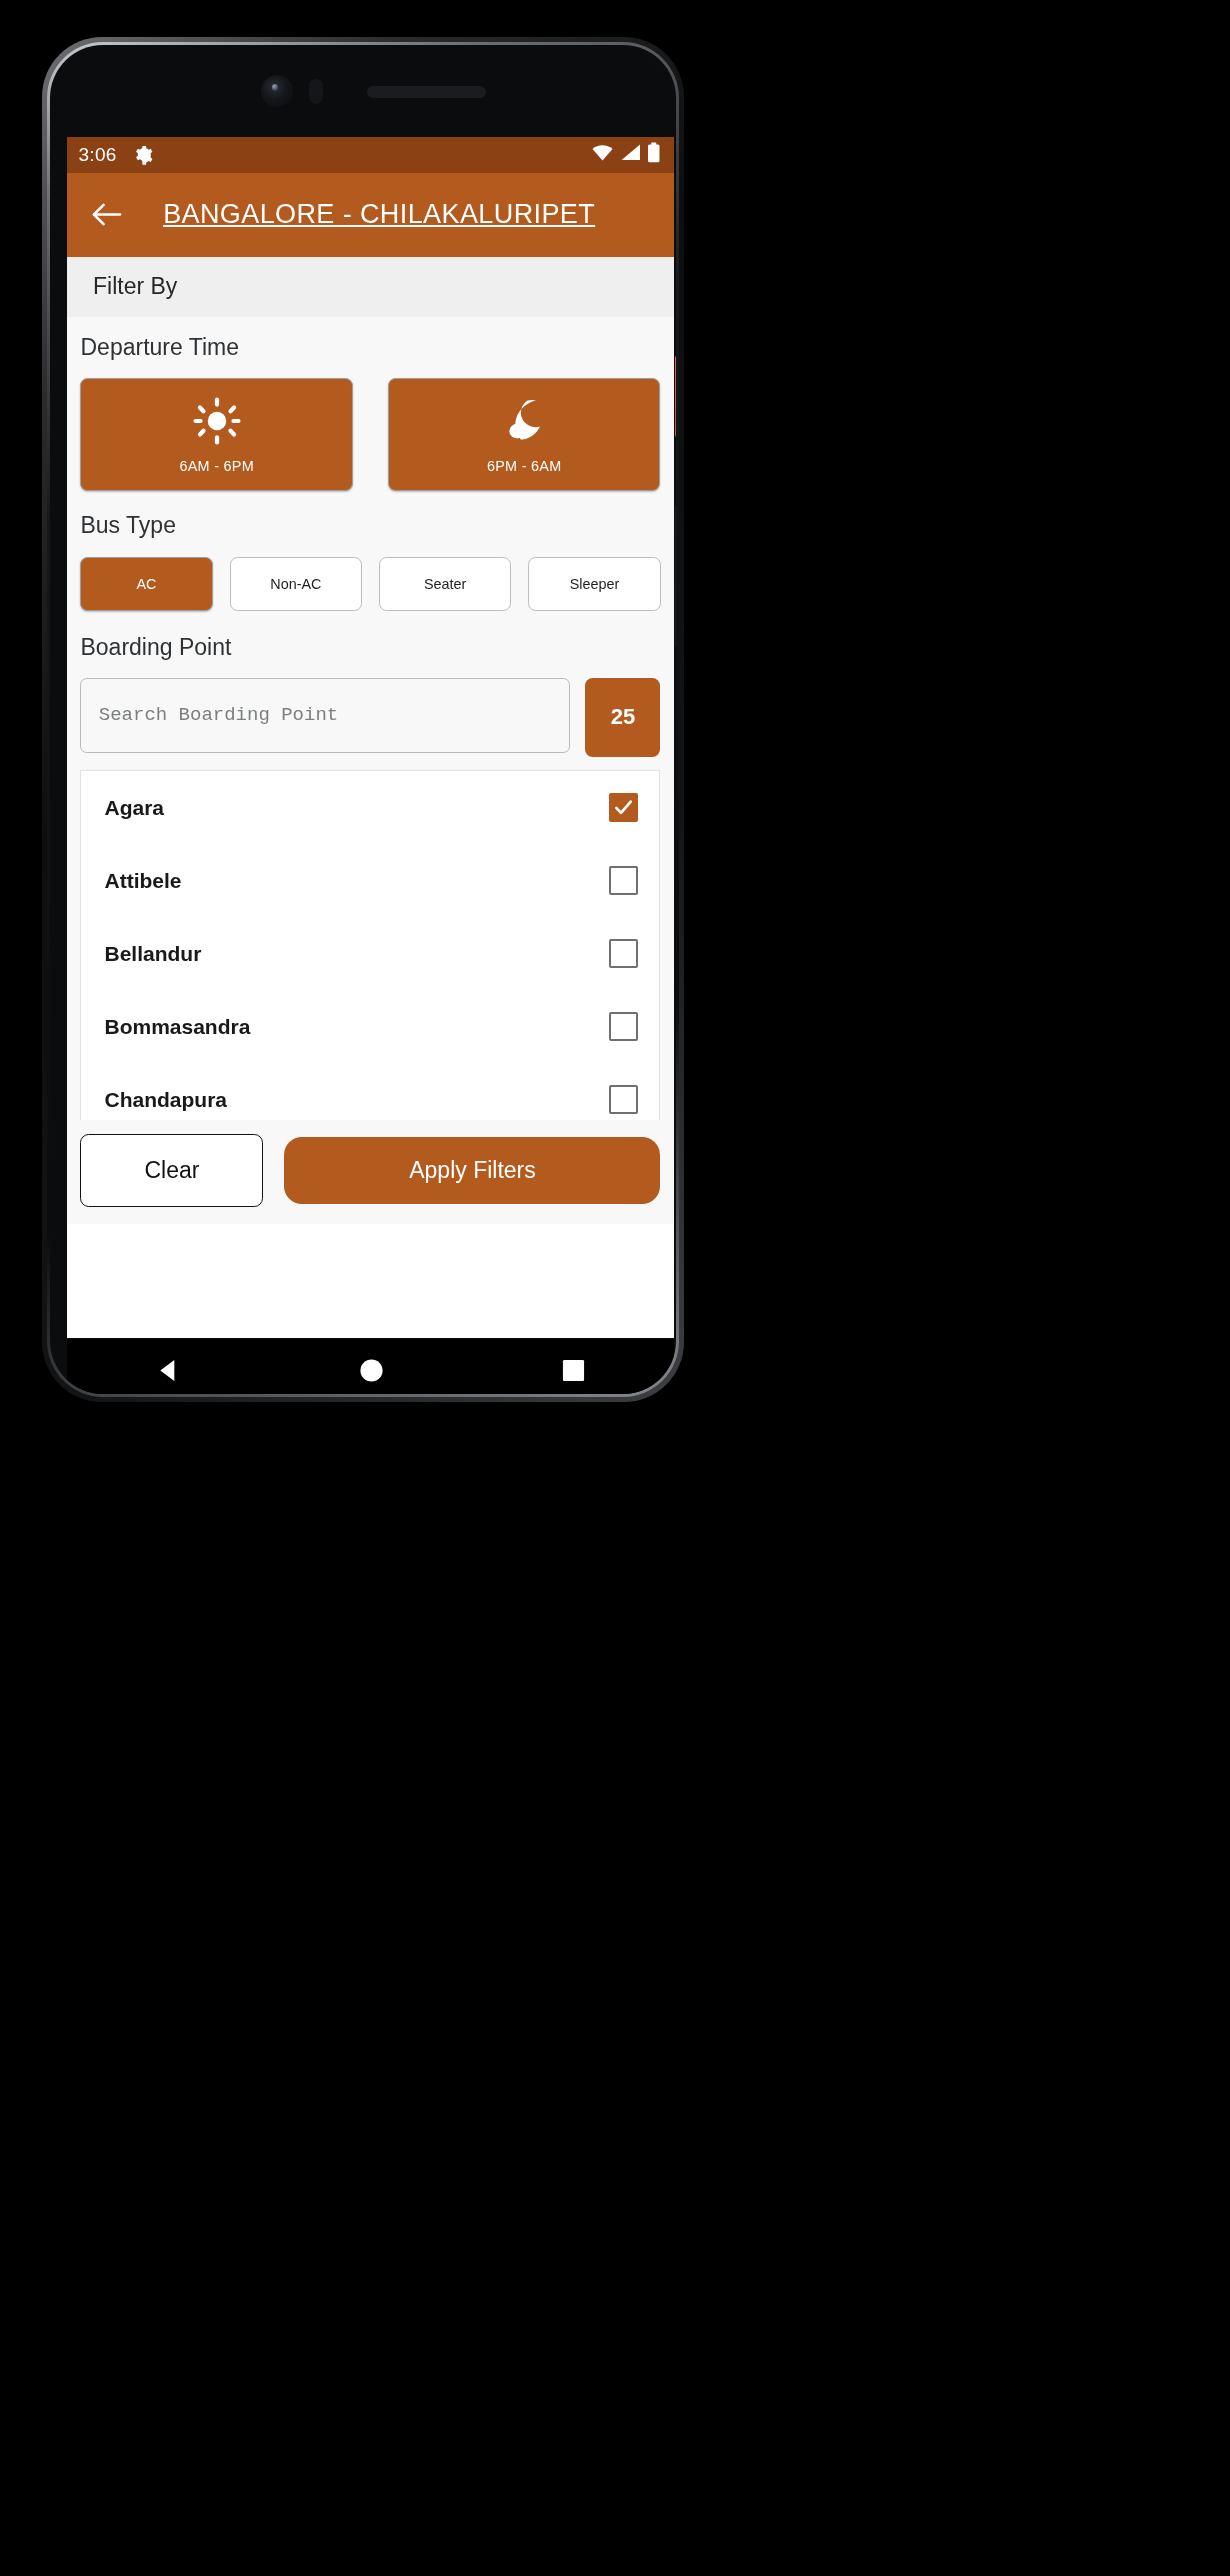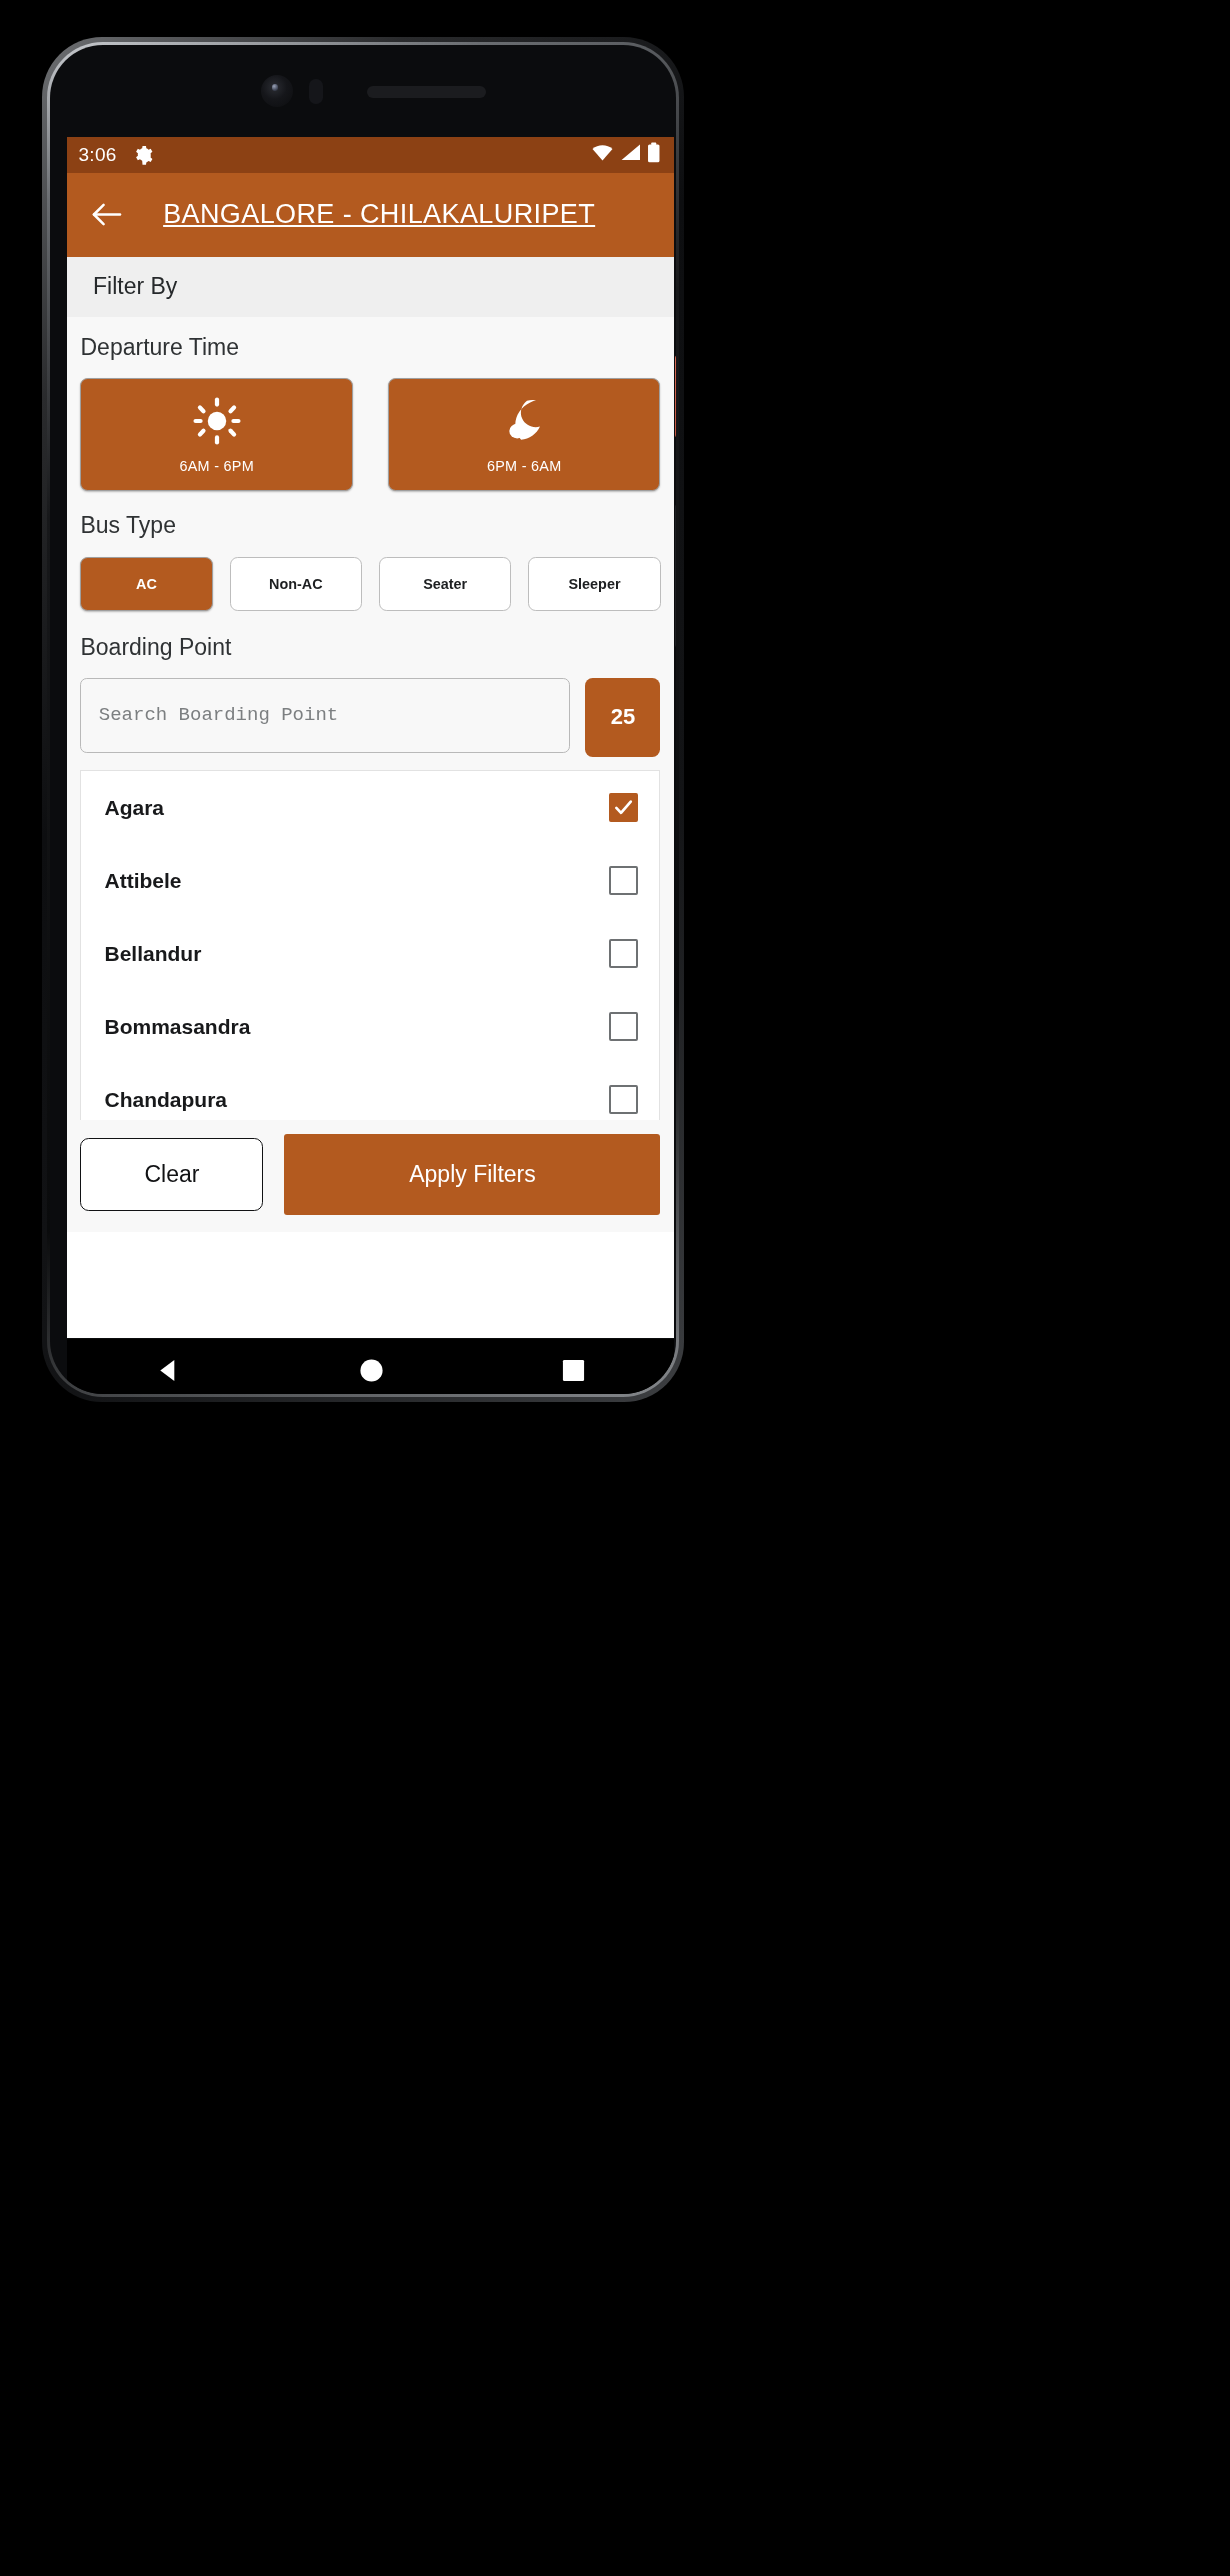--- a/index.html
+++ b/index.html
@@ -224,21 +224,20 @@
     flex: 1;
     height: 54px;
     border-radius: 7.7px;
     display: flex;
     align-items: center;
     justify-content: center;
     font-size: 14.4px;
     background: #ffffff;
     border: 1px solid #bdbdbd;
     color: #1d1f21;
-    font-weight: bold;
   }
   .chip.selected {
     background: #b35a1f;
     border-color: #9f9f9f;
     color: #ffffff;
     box-shadow: 0 1px 1.9px rgba(0,0,0,.25);
   }
 
   
   .search-row {
@@ -324,22 +323,22 @@
     background: #ffffff;
     border: 1.9px solid #111214;
     color: #111214;
     font-size: 23px;
     display: flex;
     align-items: center;
     justify-content: center;
   }
   .btn-apply {
     flex: 1;
-    height: 81px;
-    border-radius: 3px;
+    height: 67px;
+    border-radius: 18px;
     background: #b35a1f;
     color: #ffffff;
     font-size: 23px;
     display: flex;
     align-items: center;
     justify-content: center;
   }
 
   
   .nav-bar {

